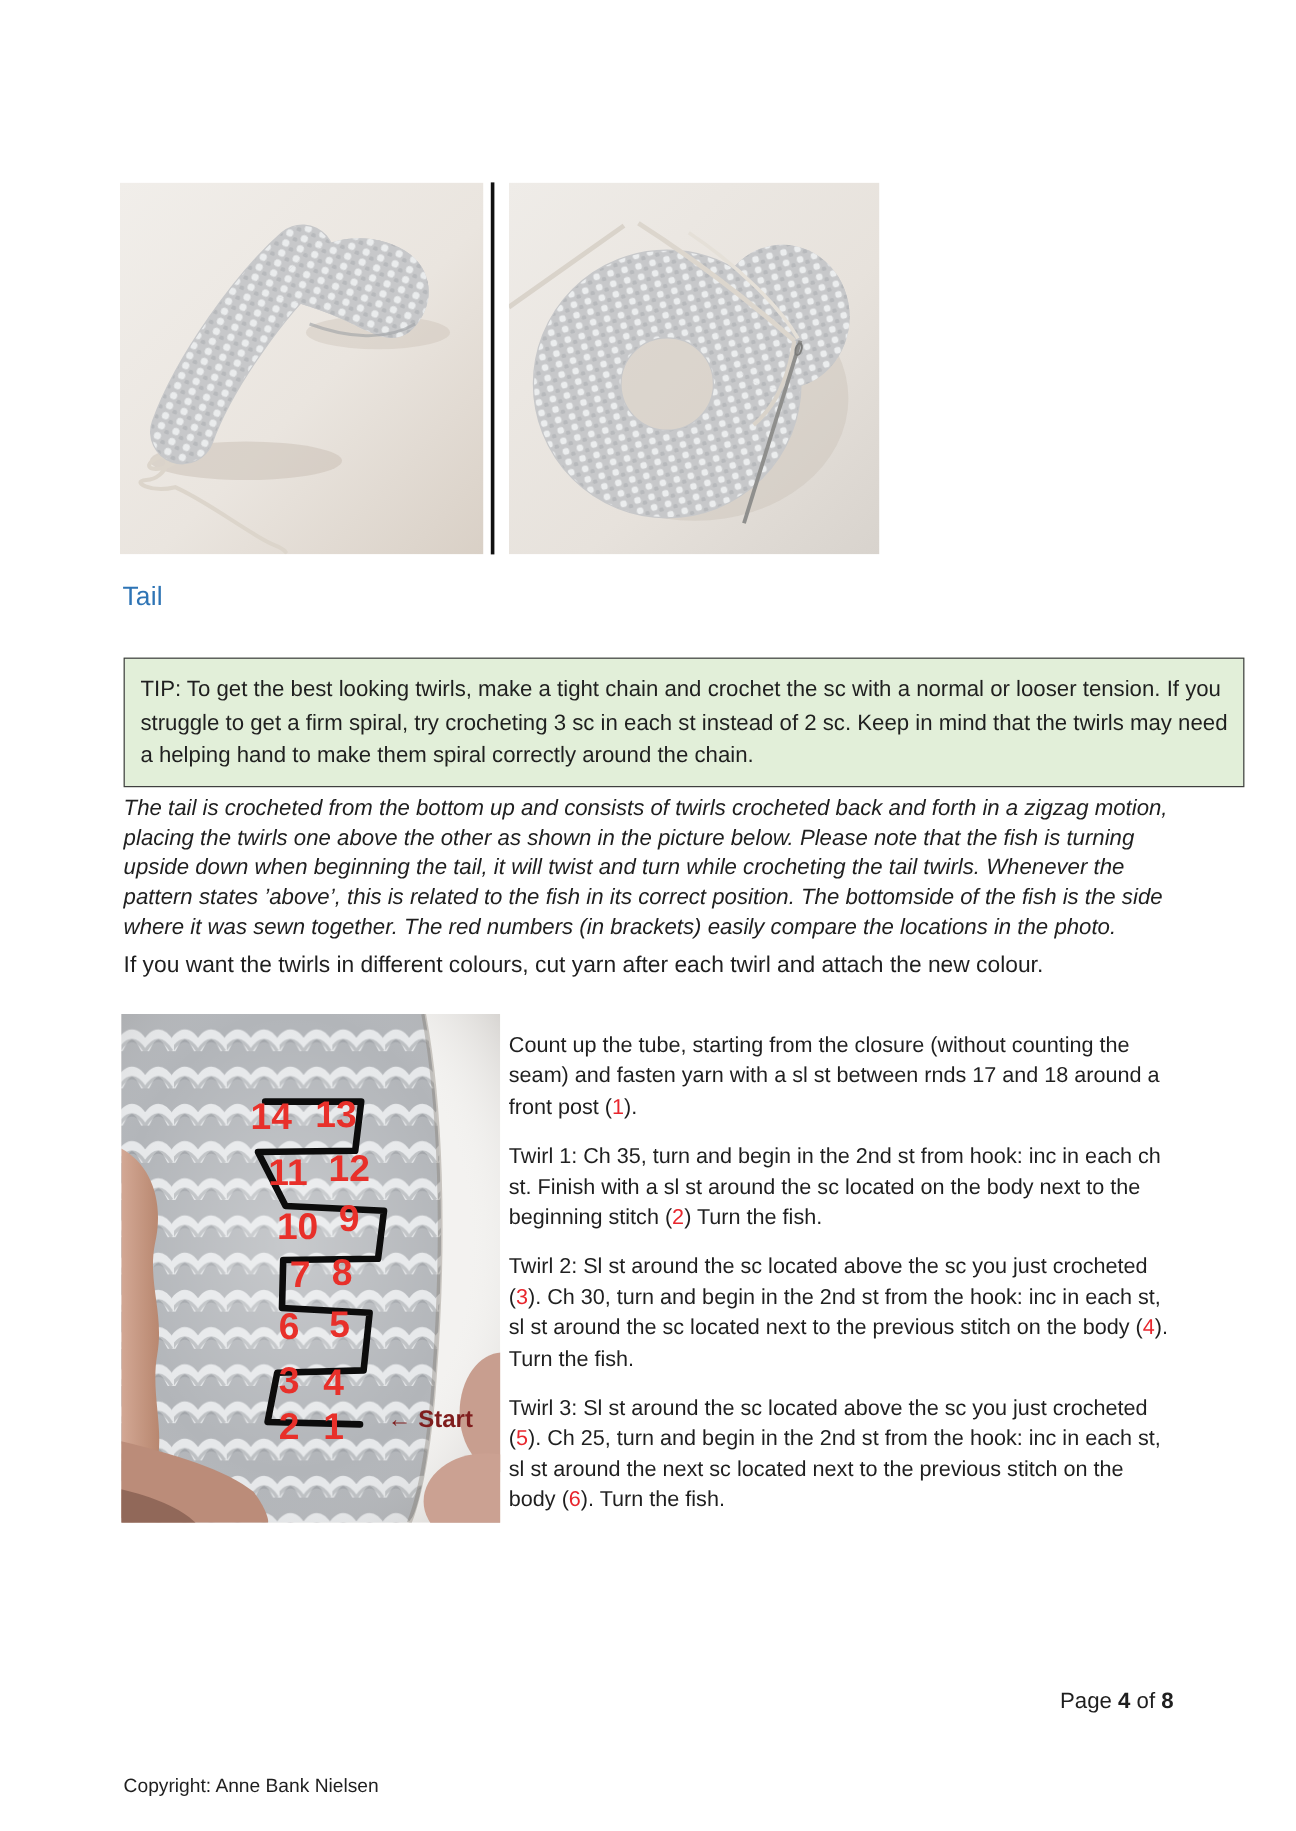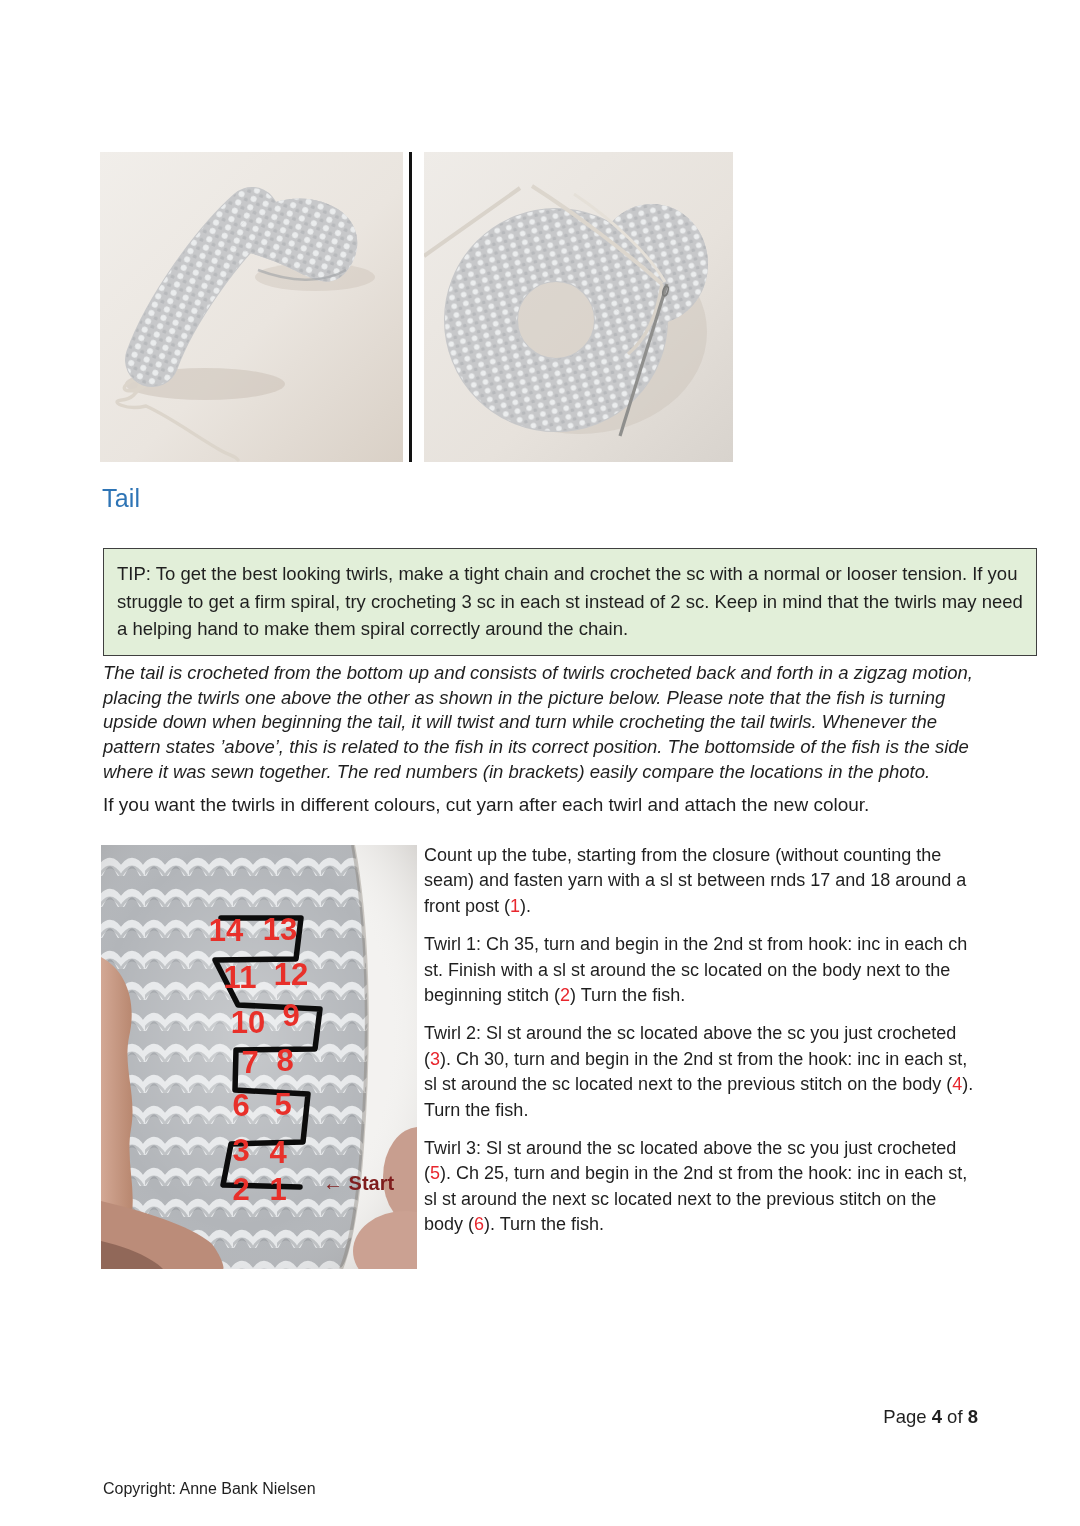--- a/index.html
+++ b/index.html
@@ -9,21 +9,21 @@
   }
   
   .photo-top{position:absolute;top:152px;overflow:hidden;}
   .photo-top svg{display:block;}
   .photo-left{left:100px;width:303px;height:310px;}
   .photo-divider{position:absolute;left:409px;top:152px;width:3px;height:310px;background:#121212;}
   .photo-right{left:424px;width:309px;height:310px;}
   
   .h-tail{
     position:absolute;left:102px;top:485px;margin:0;
-    font-size:25px;font-weight:400;line-height:1.1;color:#2E74B5;letter-spacing:.2px;
+    font-size:22px;font-weight:400;line-height:1.1;color:#2E74B5;letter-spacing:.2px;
   }
   
   .tip{
     position:absolute;left:103px;top:548px;width:934px;box-sizing:border-box;
     background:#E2EFD9;border:1.6px solid #3F3F3F;
     padding:11px 13px 12px 13px;font-size:18.5px;line-height:27.5px;
   }
   
   .intro{position:absolute;left:103px;top:661px;width:880px;margin:0;
     font-style:italic;font-size:18.5px;line-height:24.7px;}
@@ -34,21 +34,21 @@
   .photo-b svg{position:absolute;left:0;top:0;}
   .twirl-num{
     position:absolute;transform:translate(-50%,-50%);
     font-size:31px;font-weight:700;color:#E8302A;line-height:1;white-space:nowrap;
   }
   .start-label{
     position:absolute;left:222px;top:327px;color:#7f1d1d;
     font-size:20px;font-weight:700;white-space:nowrap;
   }
   .instructions{position:absolute;left:424px;top:843px;width:554px;}
-  .instructions p{margin:0 0 13px 0;font-size:18px;line-height:25.4px;}
+  .instructions p{margin:16px 0 13px 0;font-size:18px;line-height:25.4px;}
   .ref{color:#E8262D;}
   
   .page-num{position:absolute;top:1406px;right:102px;font-size:18.5px;}
   .page-num b{font-weight:700;}
   .copyright{position:absolute;left:103px;top:1480px;font-size:16px;}
 </style>
 </head>
 <body>
 
 <div class="page">

